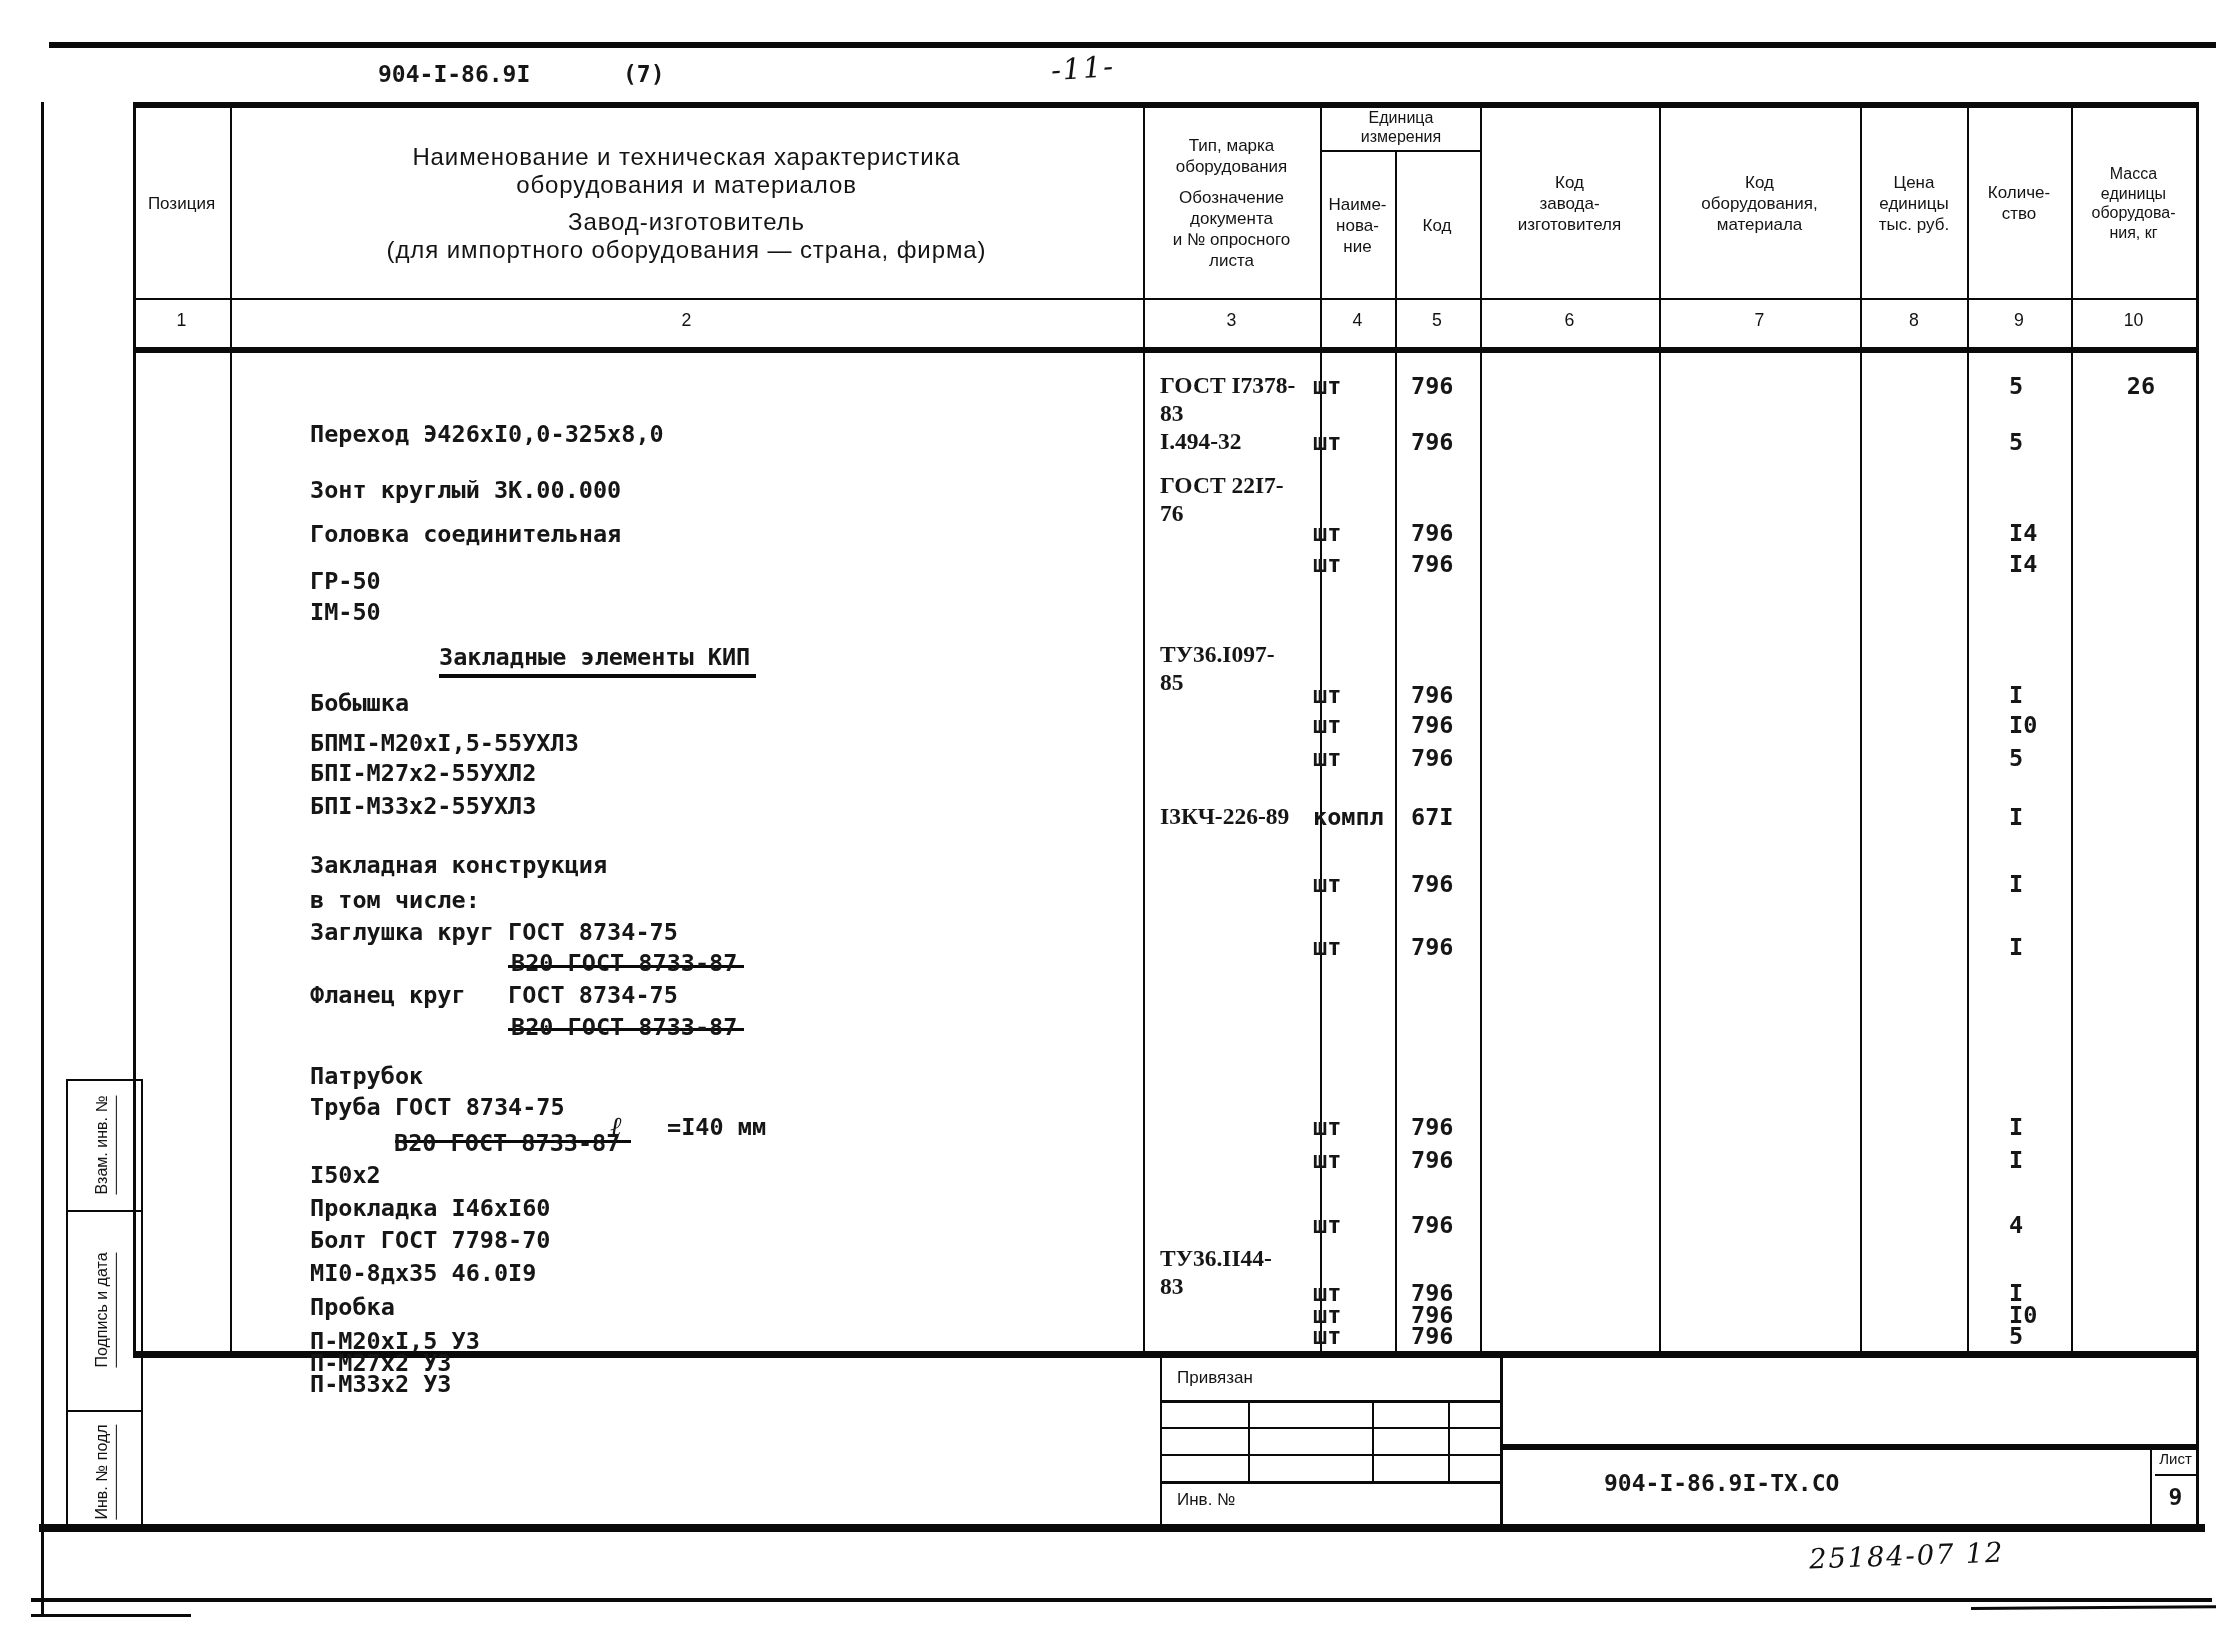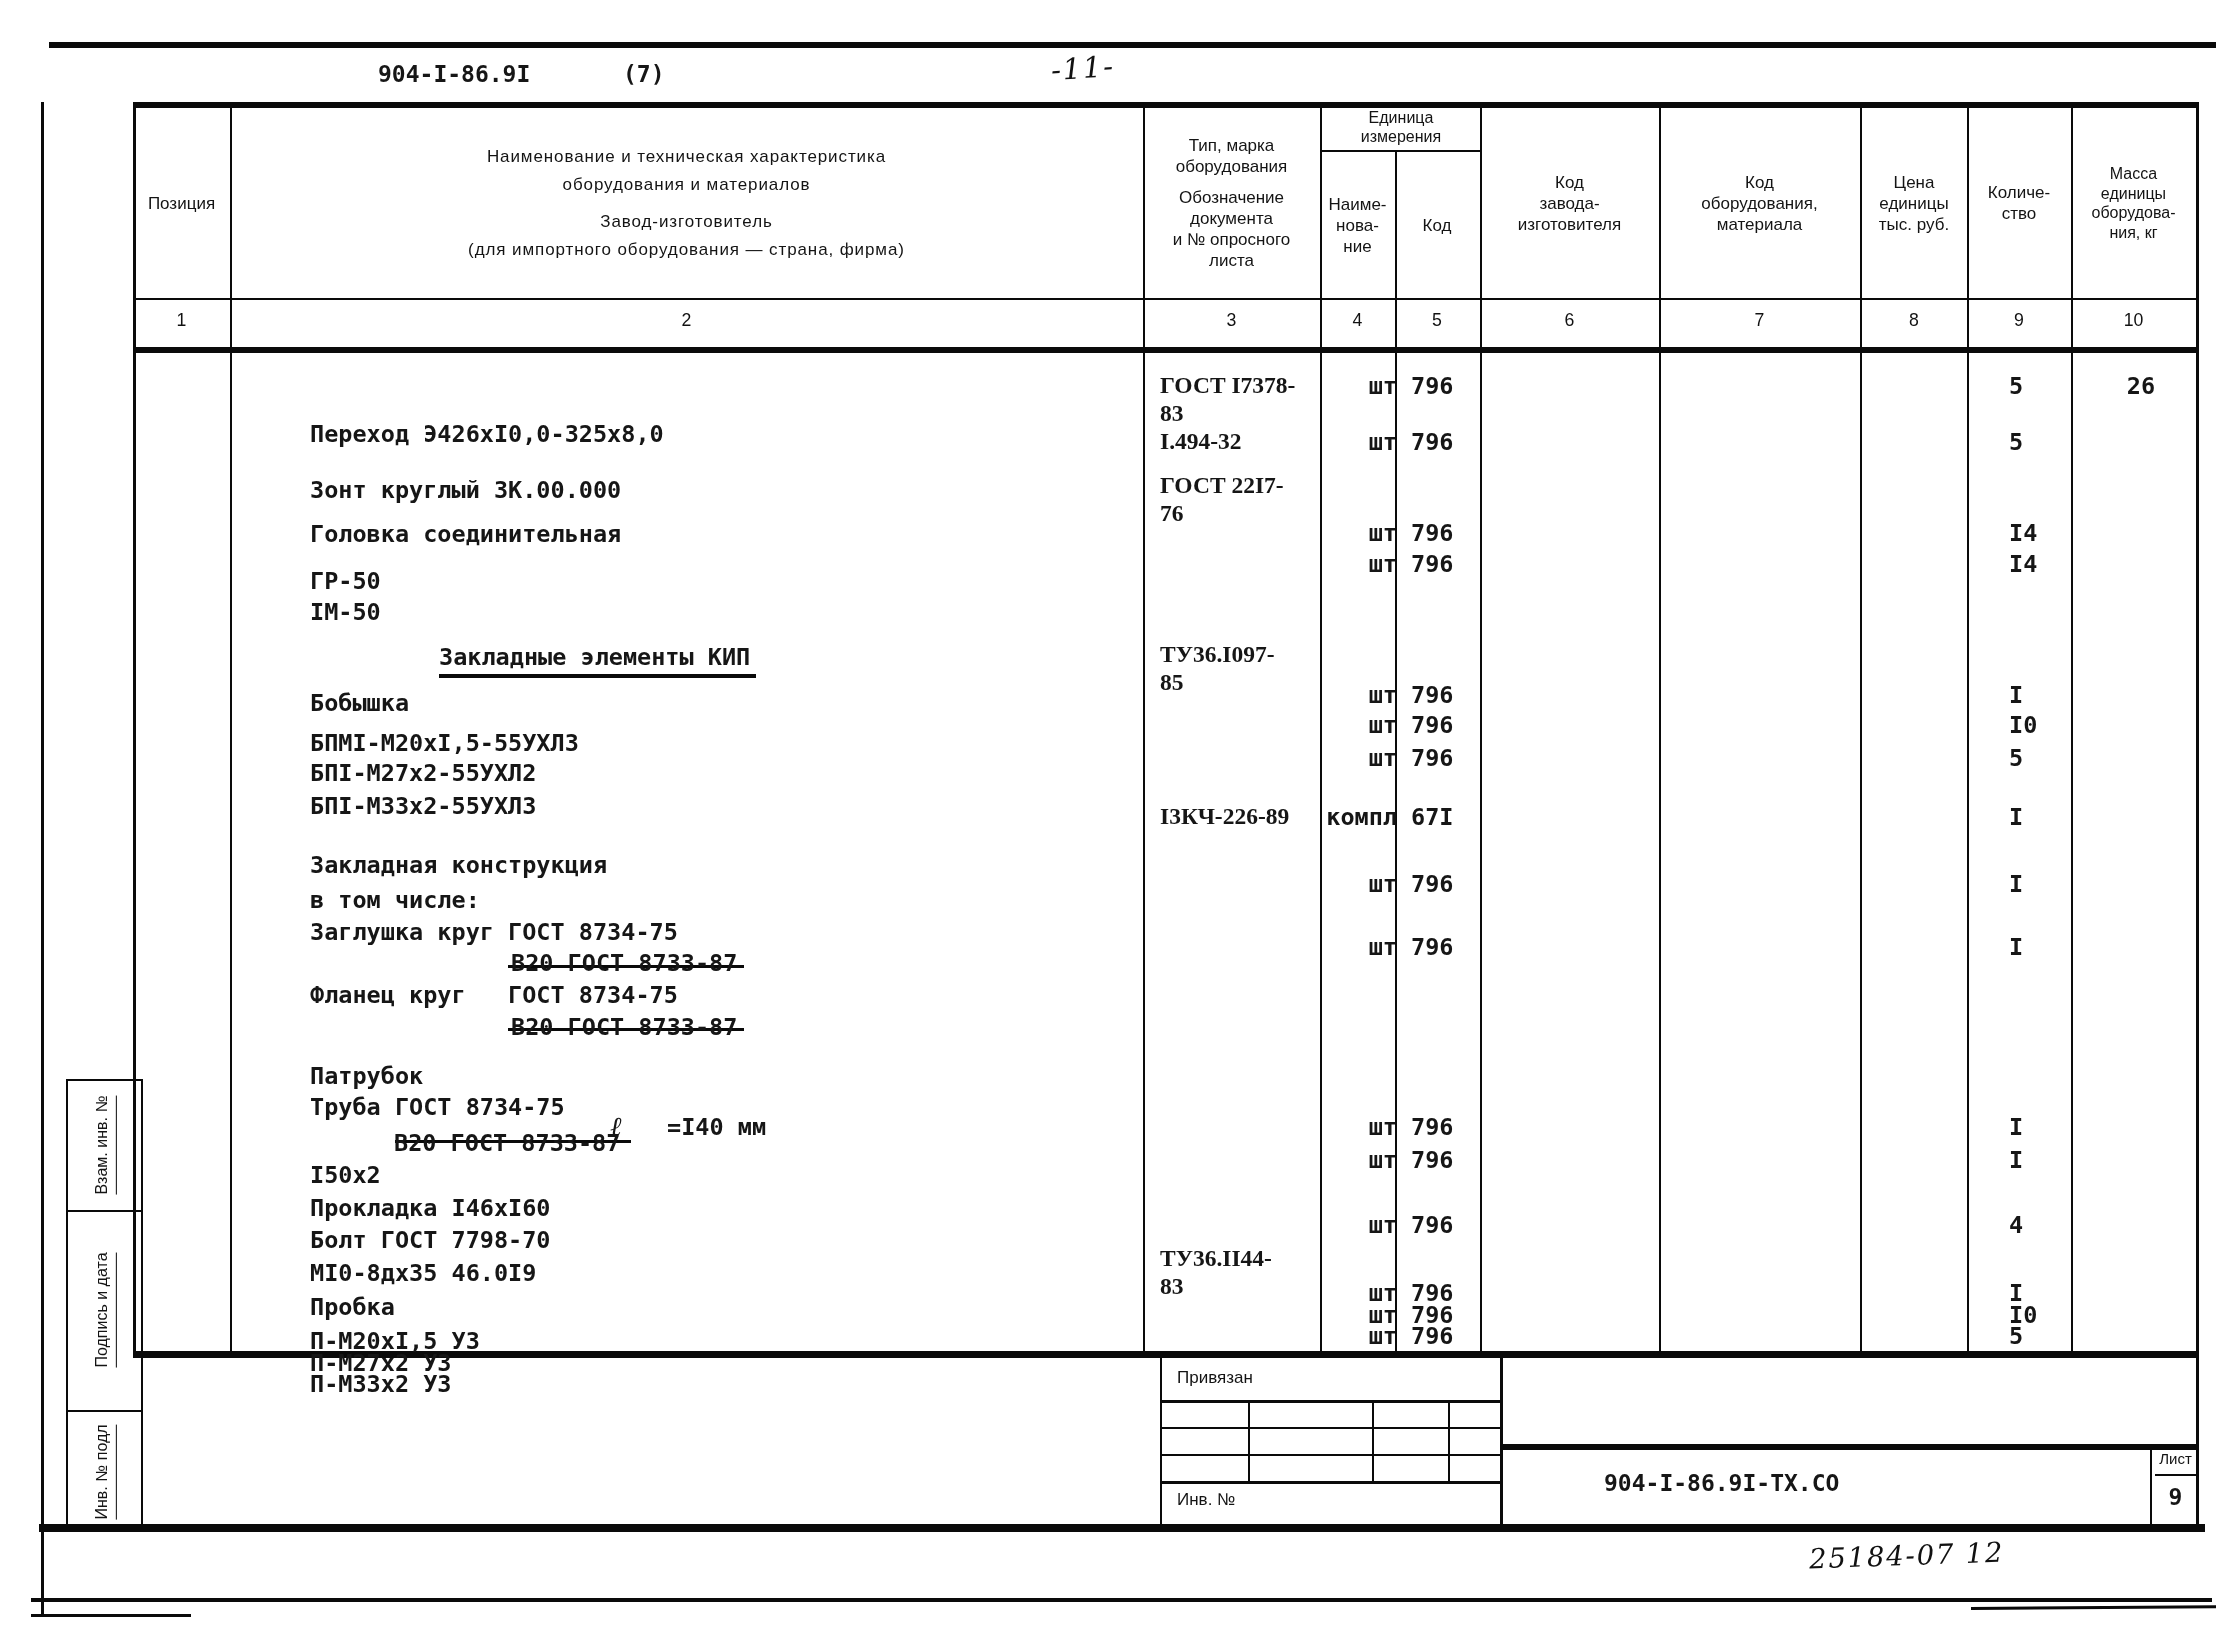--- a/index.html
+++ b/index.html
@@ -3,37 +3,37 @@
 <meta charset="utf-8">
 <style>
   html,body{margin:0;padding:0;background:#e8e8e4;}
   #page{position:relative;width:2253px;height:1651px;background:#ffffff;overflow:hidden;
         font-family:"Liberation Sans",sans-serif;color:#121212;}
   .ln{position:absolute;background:#0a0a0a;}
   
   .hcell{position:absolute;display:flex;flex-direction:column;justify-content:center;align-items:center;
          text-align:center;font-family:"Liberation Sans",sans-serif;color:#141414;}
   .hcell span{display:block;}
-  .f44{font-size:17px;line-height:27.5px;letter-spacing:0.9px;}
+  .f44{font-size:24px;line-height:27.5px;letter-spacing:0.9px;}
   .f38{font-size:17px;line-height:21px;}
   .f36{font-size:16px;line-height:19.5px;}
   .gap{margin-top:10px;}
   .num{position:absolute;top:310px;text-align:center;font-size:17.7px;font-family:"Liberation Sans",sans-serif;}
   
   .row{position:absolute;left:133px;width:2066px;height:66px;
        font-family:"DejaVu Sans Mono","Liberation Mono",monospace;
        font-size:23.5px;font-weight:700;color:#161616;}
   .row span{white-space:pre;}
   .nm{position:absolute;left:177px;top:0;margin-top:48px;}
   .ind-b{left:306px;}
   .ind-c{left:378px;}
   .ind-d{left:261px;}
   .doc{position:absolute;left:1027px;top:0;width:164px;line-height:27.5px;font-family:Liberation Serif, serif;}
   .doc span{display:block;}
-  .un{position:absolute;left:1180px;top:0;width:84px;text-align:right;}
+  .un{position:absolute;left:1180px;top:0;width:84px;text-align:left;}
   .cd{position:absolute;left:1278px;top:0;}
   .qt{position:absolute;left:1876px;top:0;}
   .ms{position:absolute;left:1968px;top:0;width:80px;text-align:center;}
   .u{border-bottom:3.1px solid #0a0a0a;padding-bottom:19px;padding-right:66px;}
   .hd{border-bottom:4px solid #0a0a0a;padding-bottom:2.7px;padding-right:6.2px;}
   .ell{position:absolute;left:477px;top:-3.5px;font-family:"DejaVu Serif",serif;
        font-style:italic;font-weight:400;font-size:27.5px;}
   .rest{position:absolute;left:534px;top:0;}
   .mono-big{position:absolute;font-family:"DejaVu Sans Mono","Liberation Mono",monospace;
             font-size:23px;font-weight:700;color:#161616;white-space:pre;}

